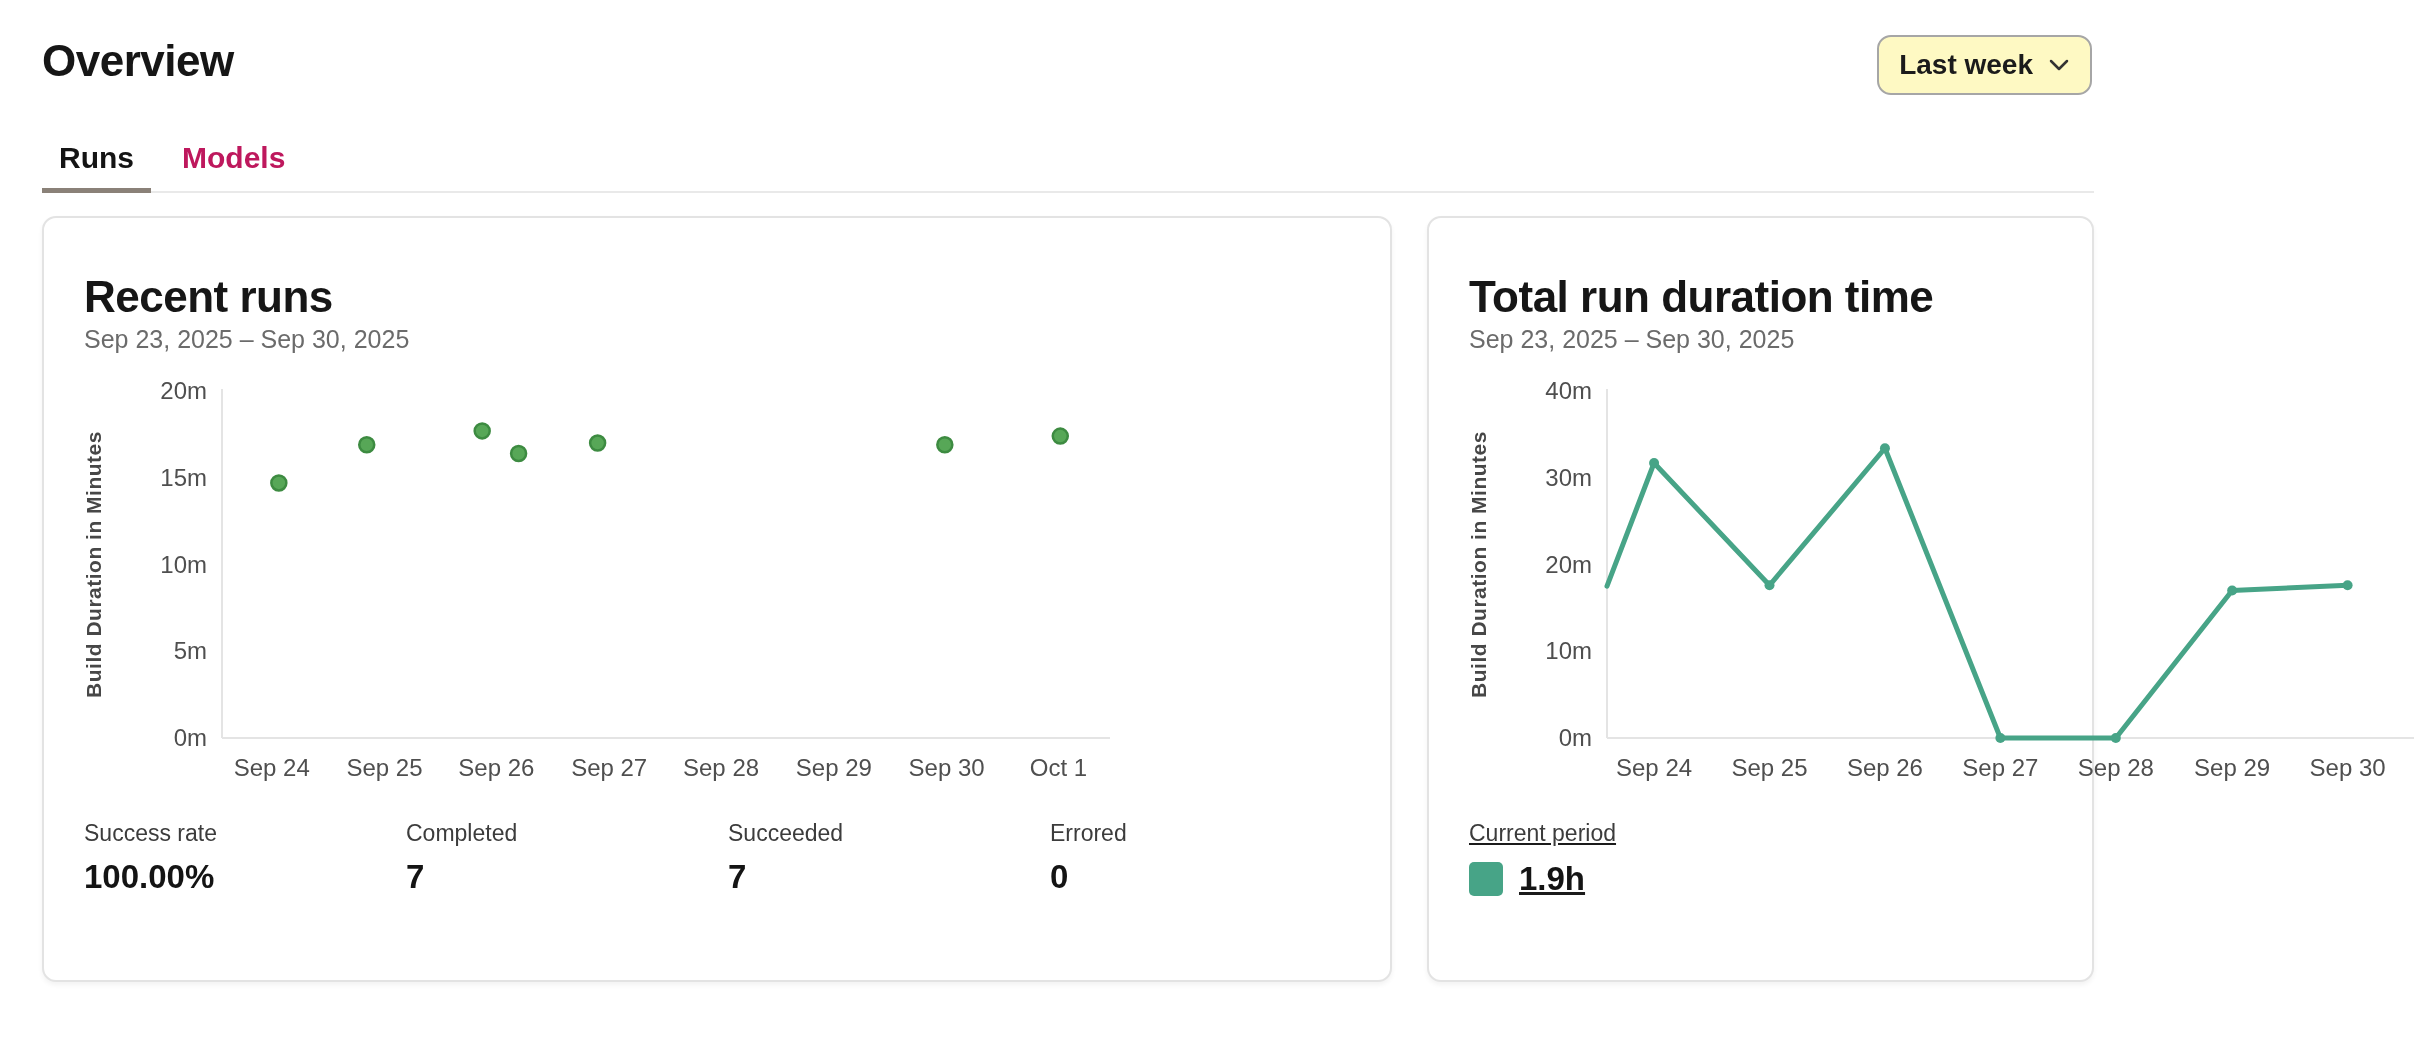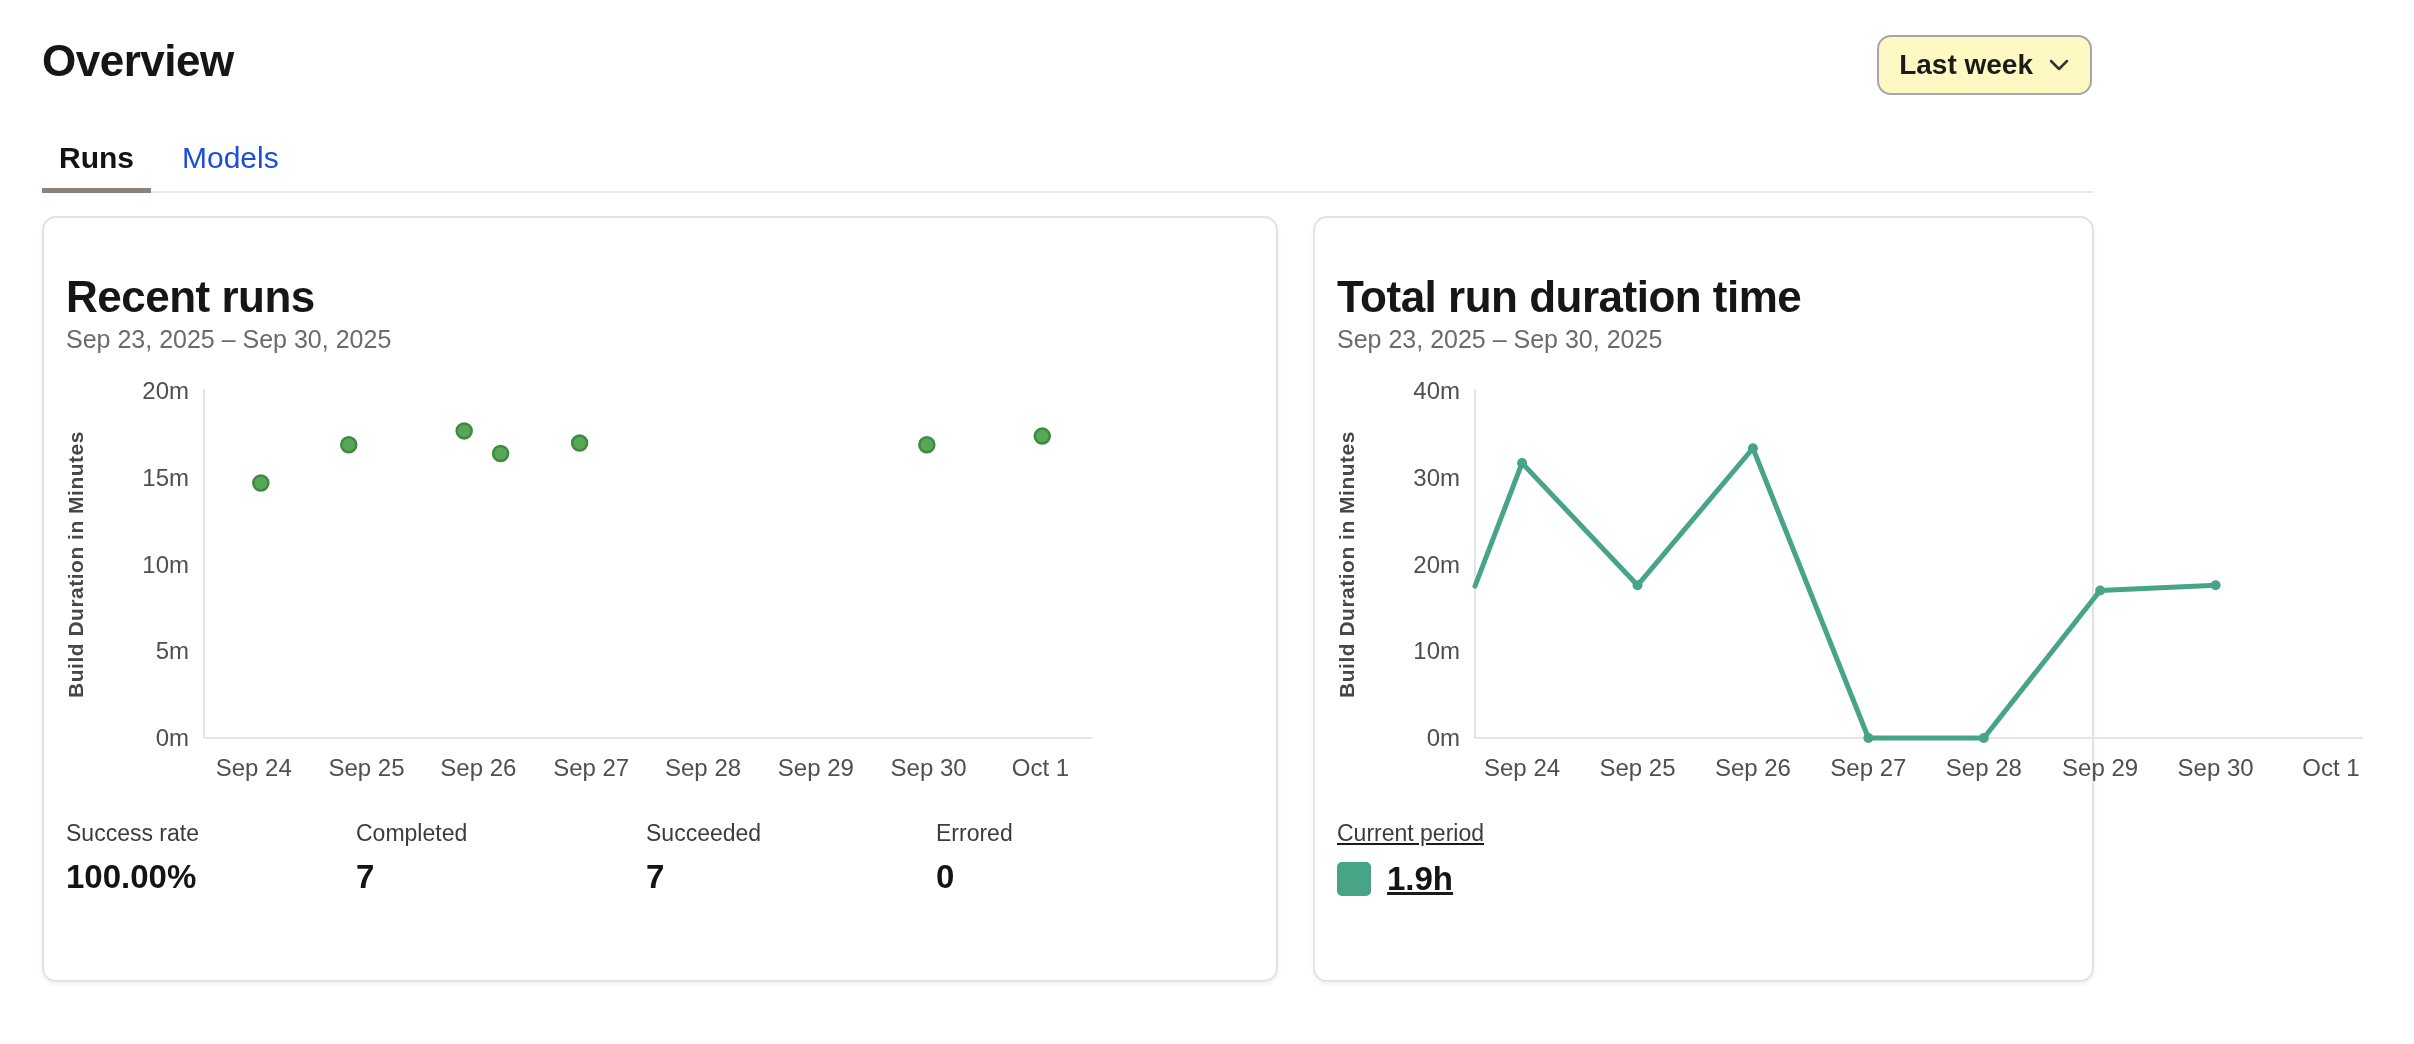--- a/index.html
+++ b/index.html
@@ -12,38 +12,38 @@
     letter-spacing: -0.5px; color: #161616; }
   .period-btn { position: absolute; top: 35px; right: 44px; height: 60px; min-width: 198px;
     display: flex; align-items: center; justify-content: center; gap: 15px; padding: 0 20px;
     background: #fef9c3; border: 2px solid #a6a6a6; border-radius: 14px; cursor: pointer; }
   .period-btn .lbl { font-size: 28px; font-weight: 600; color: #1b1b1b; }
 
   
   .tabs { position: absolute; left: 42px; right: 42px; top: 141px;
     display: flex; column-gap: 14px; border-bottom: 2px solid #e9e9e9; }
   .tab { font-size: 30px; padding: 0 17px 13px 17px; margin-bottom: -2px;
-    border-bottom: 5px solid transparent; color: #1d4ed8; font-weight: 400; cursor: pointer; }
+    border-bottom: 5px solid transparent; color: #be185d; font-weight: 700; cursor: pointer; }
   .tab.active { color: #141414; font-weight: 600; border-bottom-color: #8a8178; }
 
   
   .cards { position: absolute; left: 42px; right: 42px; top: 216px; height: 766px;
     display: flex; gap: 35px; }
   .card { flex: 1 1 0; background: #fff; border: 2px solid #e3e3e3; border-radius: 14px;
-    padding: 54px 50px 0 22px; box-shadow: 0 3px 5px rgba(0,0,0,0.05); }
+    padding: 54px 50px 0 40px; box-shadow: 0 3px 5px rgba(0,0,0,0.05); }
   .card-title { font-size: 44px; font-weight: 700; letter-spacing: -0.5px; color: #161616; line-height: 1.15; }
   .card-subtitle { font-size: 25px; color: #6b6b6b; line-height: 1.35; }
 
   .chart-wrap { position: relative; margin-top: 25px; height: 405px; }
   .chart-wrap svg { position: absolute; left: 0; top: 0; }
   svg text.tick { font-size: 24px; fill: #4f4f4f; }
   svg text.ylabel { font-size: 21px; fill: #474747; font-weight: 700; letter-spacing: 0.5px; }
 
   
-  .stats { display: flex; margin-top: 34px; }
+  .stats { display: flex; margin-top: 34px; gap: 32px; }
   .stat { width: 290px; }
   .stat-label { font-size: 23px; color: #3c3c3c; line-height: 1.2; }
   .stat-value { margin-top: 10px; font-size: 33px; font-weight: 700; color: #141414; }
 
   
   .legend { margin-top: 34px; text-decoration: underline; }
   .legend-label { font-size: 23px; color: #3c3c3c; line-height: 1.2; }
   .legend-row { margin-top: 12px; display: flex; align-items: center; gap: 16px; }
   .legend-swatch { width: 34px; height: 34px; border-radius: 5px; background: #47a487; }
   .legend-value { font-size: 33px; font-weight: 700; color: #141414; }

